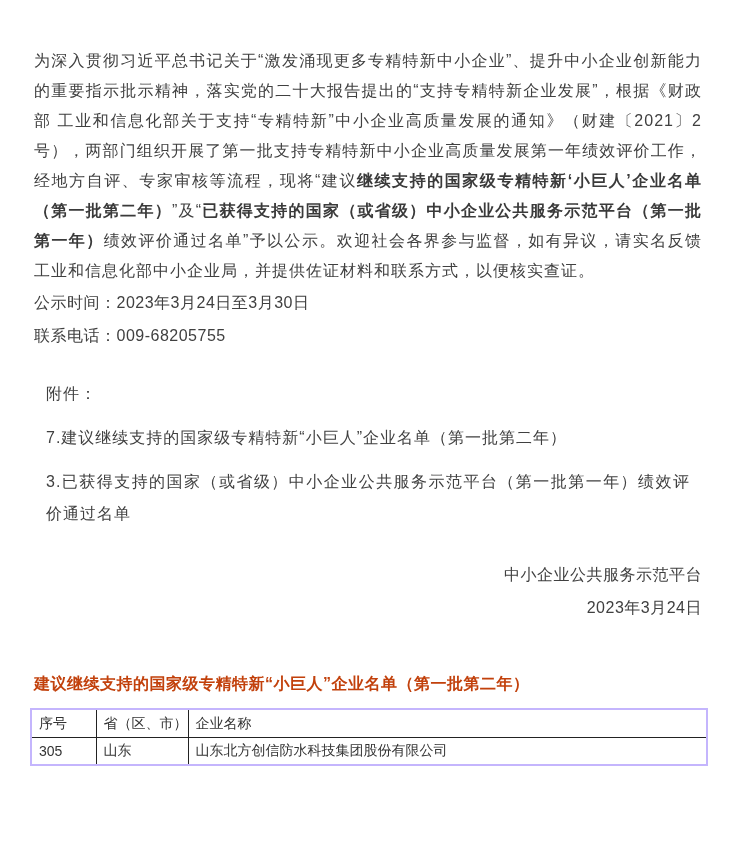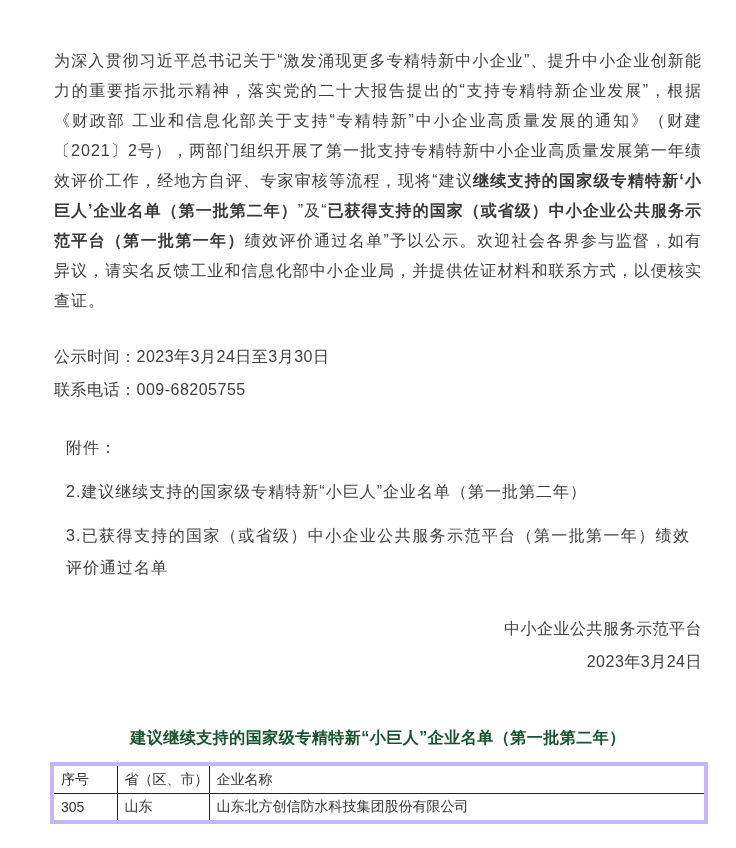--- a/index.html
+++ b/index.html
@@ -1,59 +1,58 @@
 <!DOCTYPE html>
 <html><head>
 <meta charset="utf-8">
 <style>
   html, body { margin: 0; padding: 0; background: #ffffff; }
   body {
     width: 736px; height: 848px; overflow: hidden;
     font-family: "Liberation Sans", sans-serif;
     color: #404040;
   }
-  .page { box-sizing: border-box; width: 736px; height: 848px; padding: 46px 34px 0 54px; }
+  .page { box-sizing: border-box; width: 736px; height: 848px; padding: 46px 34px 0 34px; }
 
   .intro {
     margin: 0;
     font-size: 16px;
     line-height: 30px;
     letter-spacing: 1px;
     text-align: justify;
   }
   .intro b { font-weight: bold; color: #3a3a3a; }
 
-  .contact { margin-top: 24px; font-size: 16px; line-height: 33px; letter-spacing: 0.5px; }
+  .contact { font-size: 16px; line-height: 33px; letter-spacing: 0.5px; }
   .contact p { margin: 0; }
 
   .attachments { margin-top: 26px; font-size: 16px; line-height: 32px; letter-spacing: 1px; text-align: justify; }
   .attachments p { margin: 12px; }
 
   .signature { margin-top: 28px; text-align: right; font-size: 16px; line-height: 33px; letter-spacing: 0.5px; }
   .signature p { margin: 0; }
 
   .table-title {
     margin: 50px 0 0 0;
     font-size: 16px;
     font-weight: bold;
     letter-spacing: 0.5px;
-    color: #14532d;
-    text-align: center;
+    color: #c2410c;
   }
 
   table.list {
     border-collapse: collapse;
     margin-top: 13px;
     width: calc(100% + 10px);
     margin-left: -4px;
     font-size: 14px;
     color: #333333;
     table-layout: fixed;
   }
-  table.list { border: 4px solid #c4b5fd; }
+  table.list { border: 2px solid #c4b5fd; }
   table.list th, table.list td {
     border: 1px solid #222222;
     font-weight: normal;
     text-align: left;
     padding: 0 7px;
     overflow: hidden;
     white-space: nowrap;
   }
   table.list th { height: 27px; }
   table.list td { height: 26px; }
@@ -67,21 +66,21 @@
 
   <p class="intro"><span>为深入贯彻习近平总书记关于“激发涌现更多专精特新中小企业”、提升中小企业创新能力的重要指示批示精神，落实党的二十大报告提出的“支持专精特新企业发展”，根据《财政部 工业和信息化部关于支持“专精特新”中小企业高质量发展的通知》（财建〔2021〕2号），两部门组织开展了第一批支持专精特新中小企业高质量发展第一年绩效评价工作，经地方自评、专家审核等流程，现将“建议</span><b>继续支持的国家级专精特新‘小巨人’企业名单（第一批第二年）</b><span>”及“</span><b>已获得支持的国家（或省级）中小企业公共服务示范平台（第一批第一年）</b><span>绩效评价通过名单”予以公示。欢迎社会各界参与监督，如有异议，请实名反馈工业和信息化部中小企业局，并提供佐证材料和联系方式，以便核实查证。</span></p>
 
   <div class="contact">
     <p><span>公示时间：</span><span>2023年3月24日至3月30日</span></p>
     <p><span>联系电话：</span><span>009-68205755</span></p>
   </div>
 
   <div class="attachments">
     <p>附件：</p>
-    <p>2.建议继续支持的国家级专精特新“小巨人”企业名单（第一批第二年）</p>
+    <p>7.建议继续支持的国家级专精特新“小巨人”企业名单（第一批第二年）</p>
     <p>3.已获得支持的国家（或省级）中小企业公共服务示范平台（第一批第一年）绩效评价通过名单</p>
   </div>
 
   <div class="signature">
     <p>中小企业公共服务示范平台</p>
     <p>2023年3月24日</p>
   </div>
 
   <p class="table-title">建议继续支持的国家级专精特新“小巨人”企业名单（第一批第二年）</p>
 

